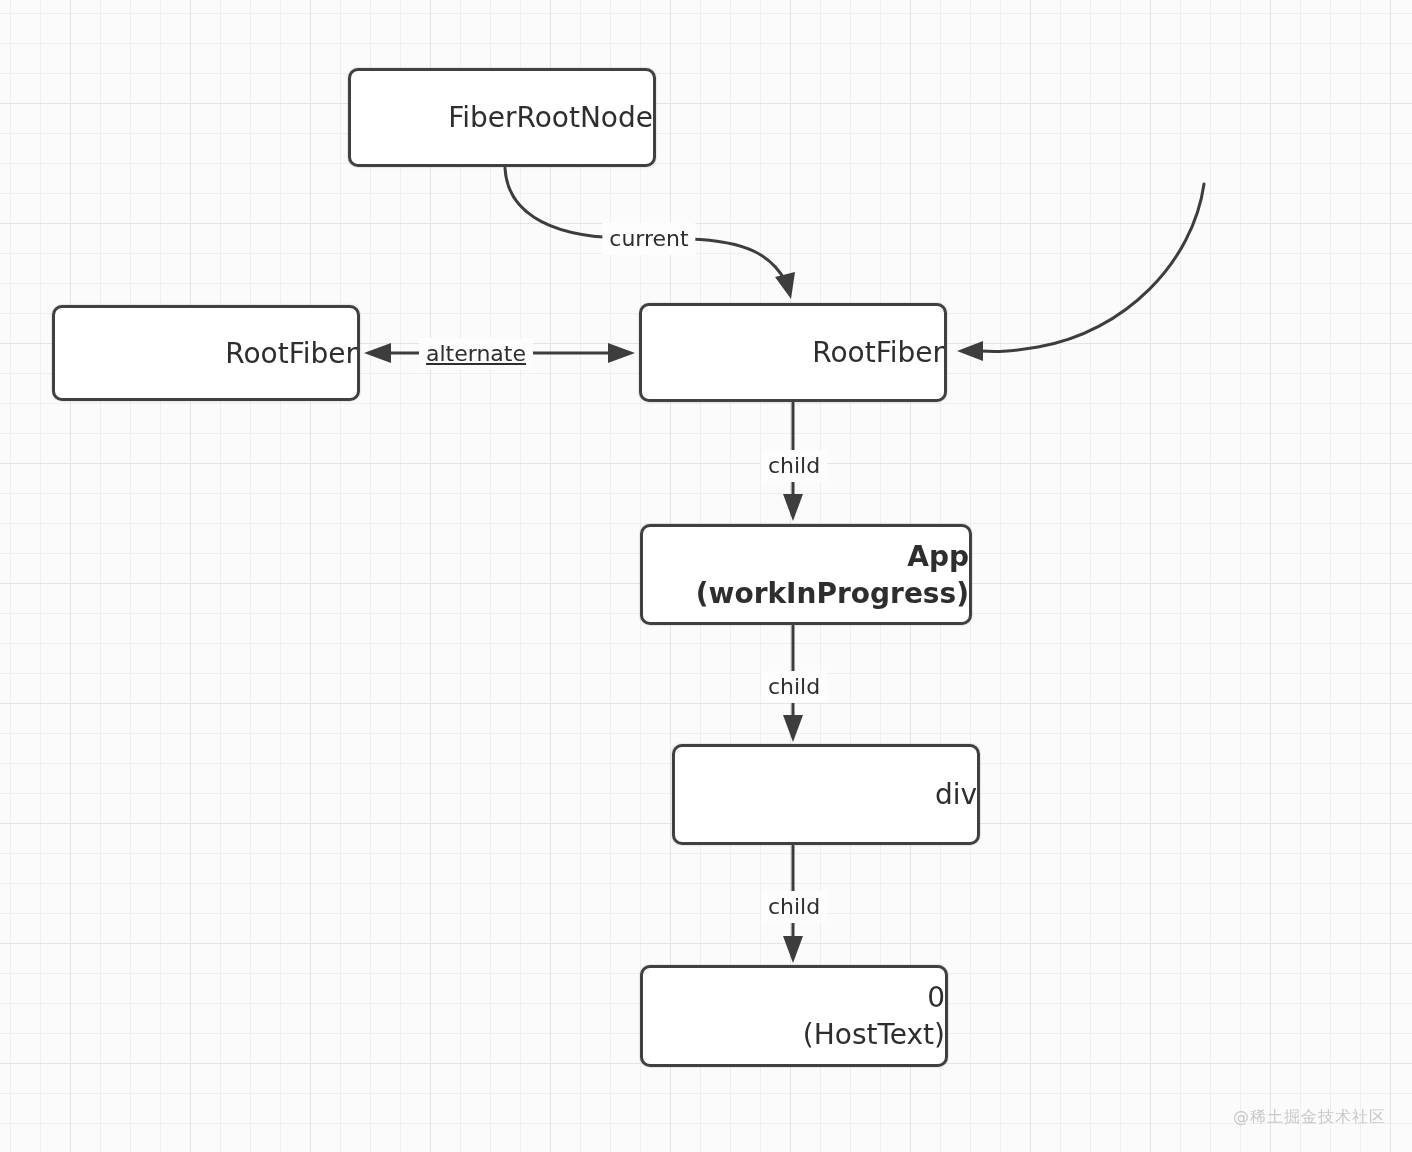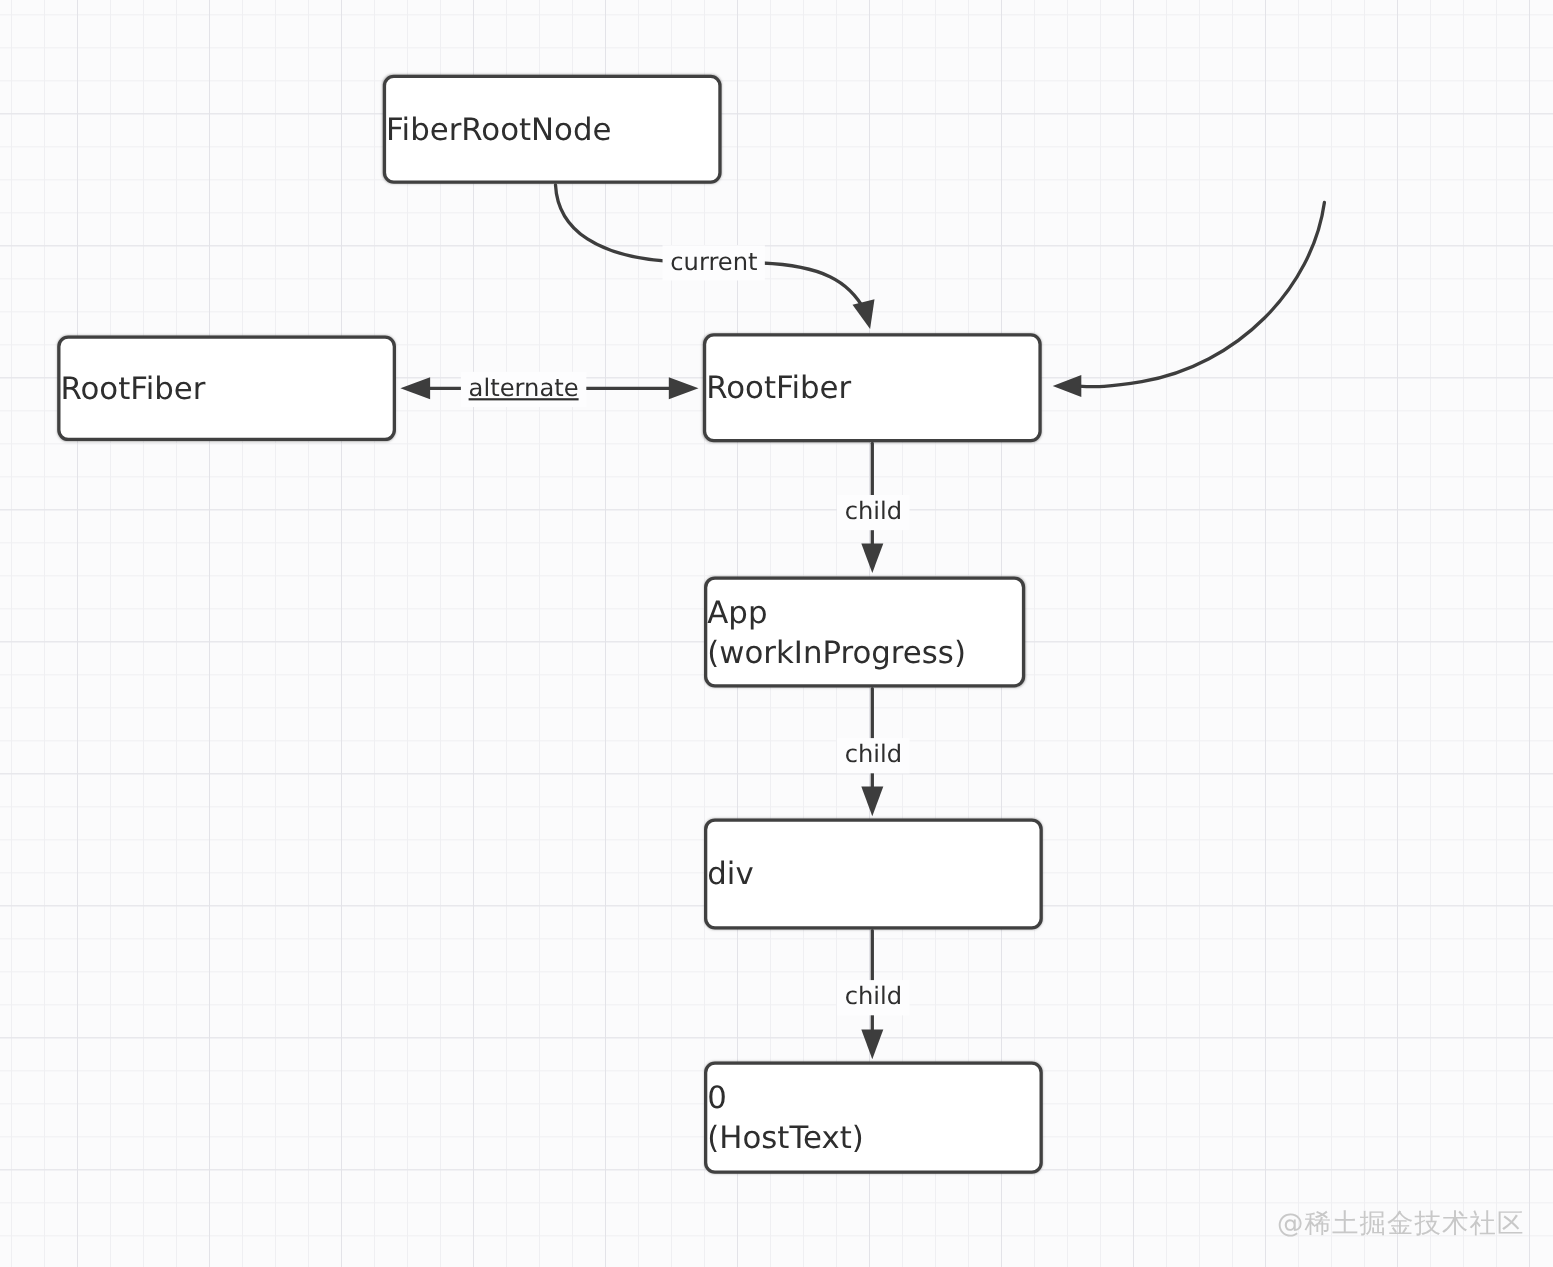--- a/index.html
+++ b/index.html
@@ -18,35 +18,35 @@
     background-position:0 103px,70px 0,0 13px,10px 0;
   }
   #edges{position:absolute;left:0;top:0;z-index:1;}
   .node{
     position:absolute;z-index:2;
     box-sizing:border-box;
     background:#ffffff;
     border:3px solid #404040;
     border-radius:10px;
     box-shadow:0 0 2px rgba(60,60,60,.35);
-    display:flex;flex-direction:column;align-items:flex-start;justify-content:center;
+    display:flex;flex-direction:column;align-items:flex-end;justify-content:center;
     color:#2e2e2e;font-size:28px;line-height:37px;
     text-align:center;white-space:nowrap;
   }
   .edge-label{
     position:absolute;z-index:3;
     transform:translate(-50%,-50%);
     background:#fdfdfe;
     padding:1px 7px;
     color:#2e2e2e;font-size:22px;line-height:30px;white-space:nowrap;
   }
   .watermark{
     position:absolute;z-index:4;
     right:26px;bottom:24px;
-    color:#c8c8c8;font-size:24px;letter-spacing:1px;
+    color:#c8c8c8;font-size:16px;letter-spacing:1px;
   }
 </style>
 </head>
 <body>
 
 <div id="canvas">
 
   <svg id="edges" width="1412" height="1152" viewBox="0 0 1412 1152" fill="none" stroke="#3d3d3d" stroke-width="3" stroke-linecap="round">
 
     <g>
@@ -87,26 +87,26 @@
 
 
   <div class="node" style="left:52px;top:305px;width:308px;height:96px;">
     <span>RootFiber</span>
   </div>
 
   <div class="node" style="left:639px;top:303px;width:308px;height:99px;">
     <span>RootFiber</span>
   </div>
 
-  <div class="node" style="left:640px;top:524px;width:292px;height:101px;">
+  <div class="node" style="left:640px;top:524px;width:332px;height:101px;font-weight:bold;">
     <span>App</span>
     <span>(workInProgress)</span>
   </div>
 
-  <div class="node" style="left:640px;top:744px;width:308px;height:101px;">
+  <div class="node" style="left:672px;top:744px;width:308px;height:101px;">
     <span>div</span>
   </div>
 
   <div class="node" style="left:640px;top:965px;width:308px;height:102px;">
     <span>0</span>
     <span>(HostText)</span>
   </div>
 
   <span class="edge-label" style="left:649px;top:239px;">current</span>
 

